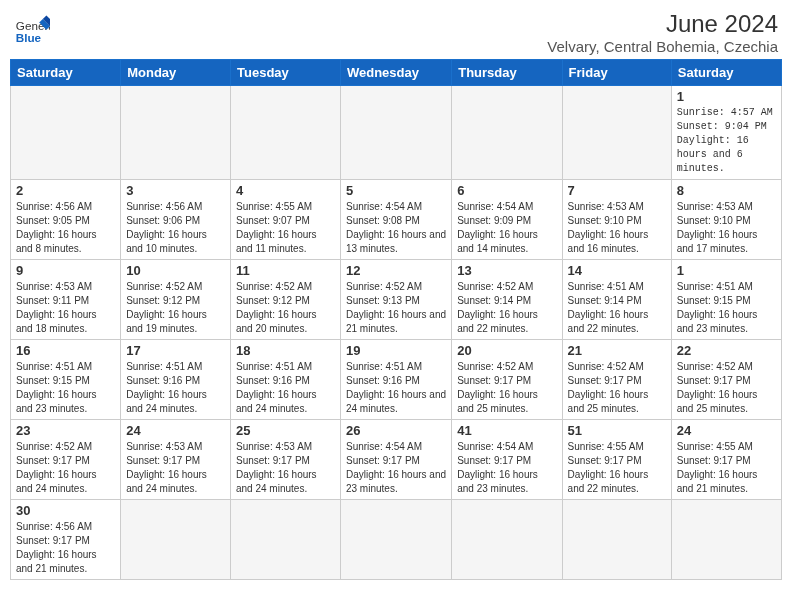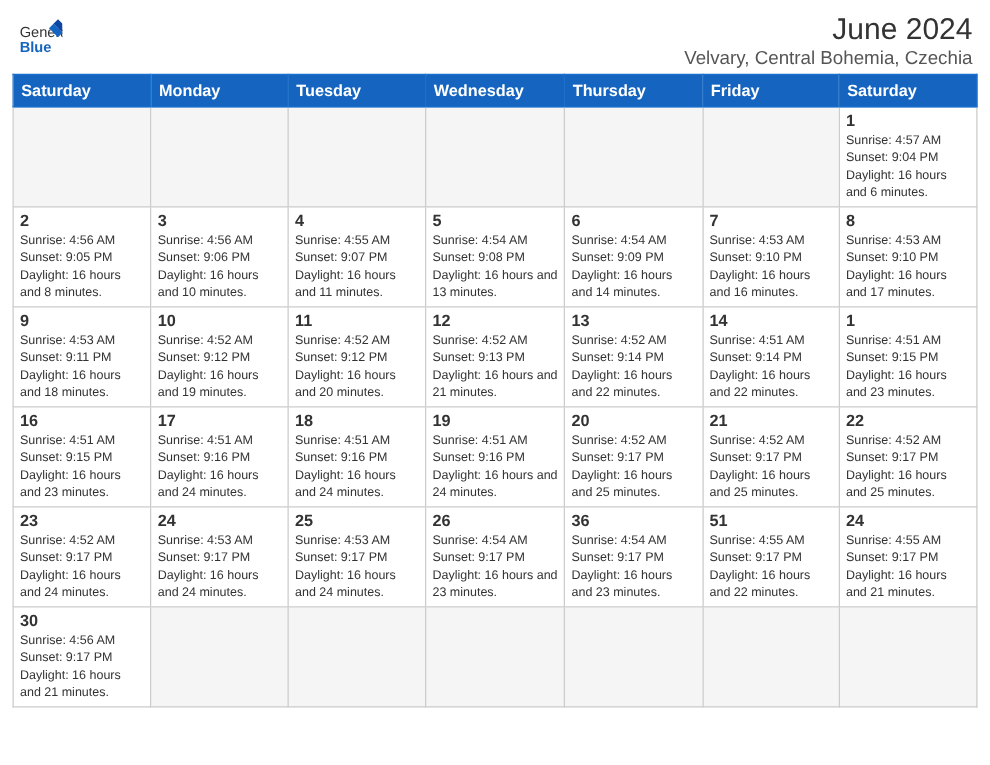--- a/index.html
+++ b/index.html
@@ -117,21 +117,21 @@
   <tbody id="calendar-body">
   <tr>
         <td class="empty"></td>
         <td class="empty"></td>
         <td class="empty"></td>
         <td class="empty"></td>
         <td class="empty"></td>
         <td class="empty"></td>
         <td class="has-data">
           <span class="day-number">1</span>
-          <div class="day-info" style="white-space: pre-line;">Sunrise: 4:57 AM
+          <div class="day-info" style="white-space: pre-line; font-family: Liberation Mono, monospace;">Sunrise: 4:57 AM
 Sunset: 9:04 PM
 Daylight: 16 hours and 6 minutes.</div>
         </td>
       </tr>
       <tr>
         <td class="has-data">
           <span class="day-number">2</span>
           <div class="day-info" style="white-space: pre-line;">Sunrise: 4:56 AM
 Sunset: 9:05 PM
 Daylight: 16 hours and 8 minutes.</div>
@@ -280,21 +280,21 @@
 Sunset: 9:17 PM
 Daylight: 16 hours and 24 minutes.</div>
         </td>
         <td class="has-data">
           <span class="day-number">26</span>
           <div class="day-info" style="white-space: pre-line;">Sunrise: 4:54 AM
 Sunset: 9:17 PM
 Daylight: 16 hours and 23 minutes.</div>
         </td>
         <td class="has-data">
-          <span class="day-number">36</span>
+          <span class="day-number">41</span>
           <div class="day-info" style="white-space: pre-line;">Sunrise: 4:54 AM
 Sunset: 9:17 PM
 Daylight: 16 hours and 23 minutes.</div>
         </td>
         <td class="has-data">
           <span class="day-number">51</span>
           <div class="day-info" style="white-space: pre-line;">Sunrise: 4:55 AM
 Sunset: 9:17 PM
 Daylight: 16 hours and 22 minutes.</div>
         </td>

